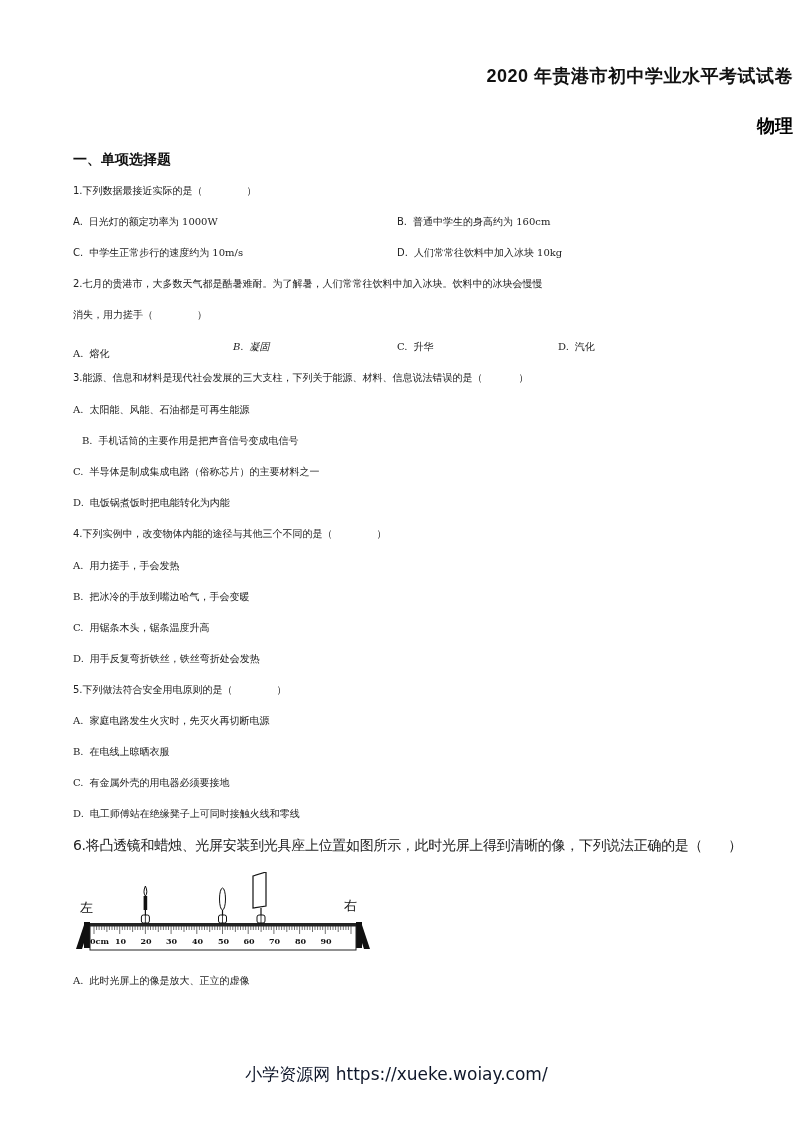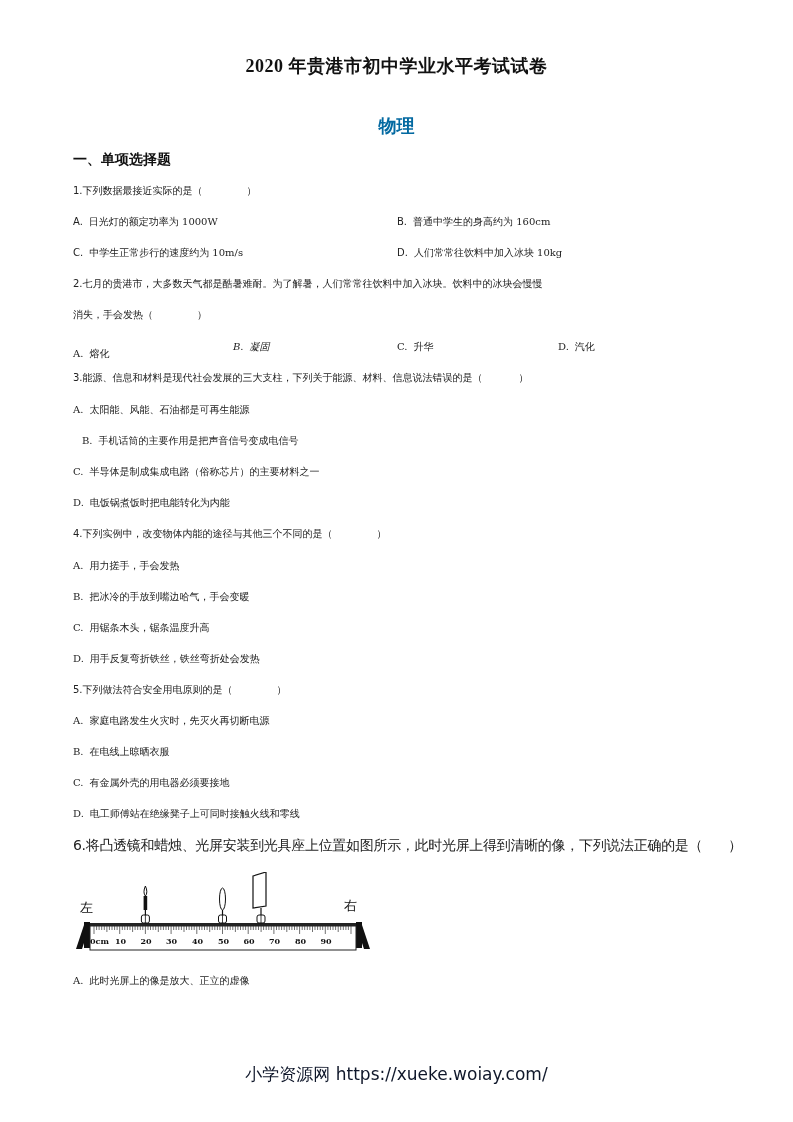--- a/index.html
+++ b/index.html
@@ -11,36 +11,36 @@
       width: 793px;
       height: 1122px;
       position: relative;
       overflow: hidden;
       font-family: "DejaVu Serif", "Liberation Serif", serif;
       color: #222;
     }
     .page-title {
       position: absolute;
       left: 0; right: 0;
-      top: 54px;
-      text-align: center;
-      font-family: Liberation Serif, serif;
+      top: 64px;
+      text-align: right;
+      font-family: Liberation Sans, sans-serif;
       font-weight: bold;
       font-size: 18px;
       letter-spacing: 0.5px;
       color: #111;
     }
     .page-subtitle {
       position: absolute;
       left: 0; right: 0;
       top: 114px;
-      text-align: center;
+      text-align: right;
       font-weight: bold;
       font-size: 18px;
-      color: #0369a1;
+      color: #000000;
     }
     .section-heading {
       position: absolute;
       left: 73px;
       top: 151px;
       font-family: "DejaVu Sans", "Liberation Sans", sans-serif;
       font-weight: bold;
       font-size: 14px;
       color: #111;
     }
@@ -104,21 +104,21 @@
   <span class="optlabel">C.</span><span>中学生正常步行的速度约为 10m/s</span>
 </div>
 <div class="line" style="left:397px; top:245px;">
   <span class="optlabel">D.</span><span>人们常常往饮料中加入冰块 10kg</span>
 </div>
 
 <div class="line" style="left:73px; top:276px;">
   <span class="qnum">2.</span><span>七月的贵港市，大多数天气都是酷暑难耐。为了解暑，人们常常往饮料中加入冰块。饮料中的冰块会慢慢</span>
 </div>
 <div class="line" style="left:73px; top:307px;">
-  <span>消失，手会发热（</span><span class="paren"></span><span>）</span>
+  <span>消失，用力搓手（</span><span class="paren"></span><span>）</span>
 </div>
 <div class="line" style="left:73px; top:346px;">
   <span class="optlabel-serif">A.</span><span>熔化</span>
 </div>
 <div class="line" style="left:233px; top:339px;font-style:italic;">
   <span class="optlabel-serif">B.</span><span>凝固</span>
 </div>
 <div class="line" style="left:397px; top:339px;">
   <span class="optlabel-serif">C.</span><span>升华</span>
 </div>

